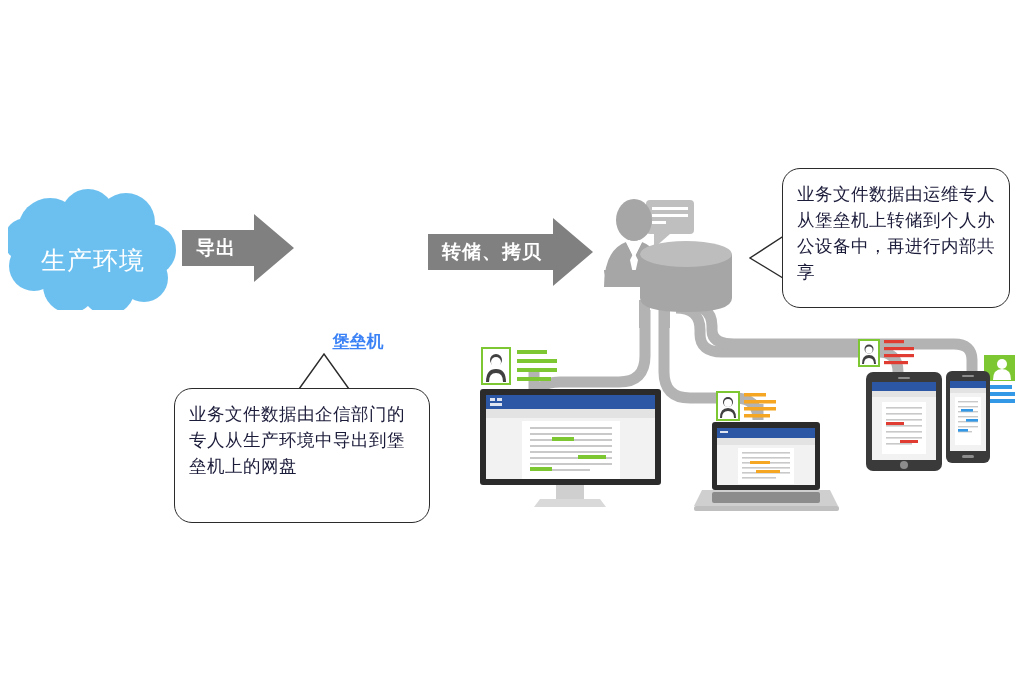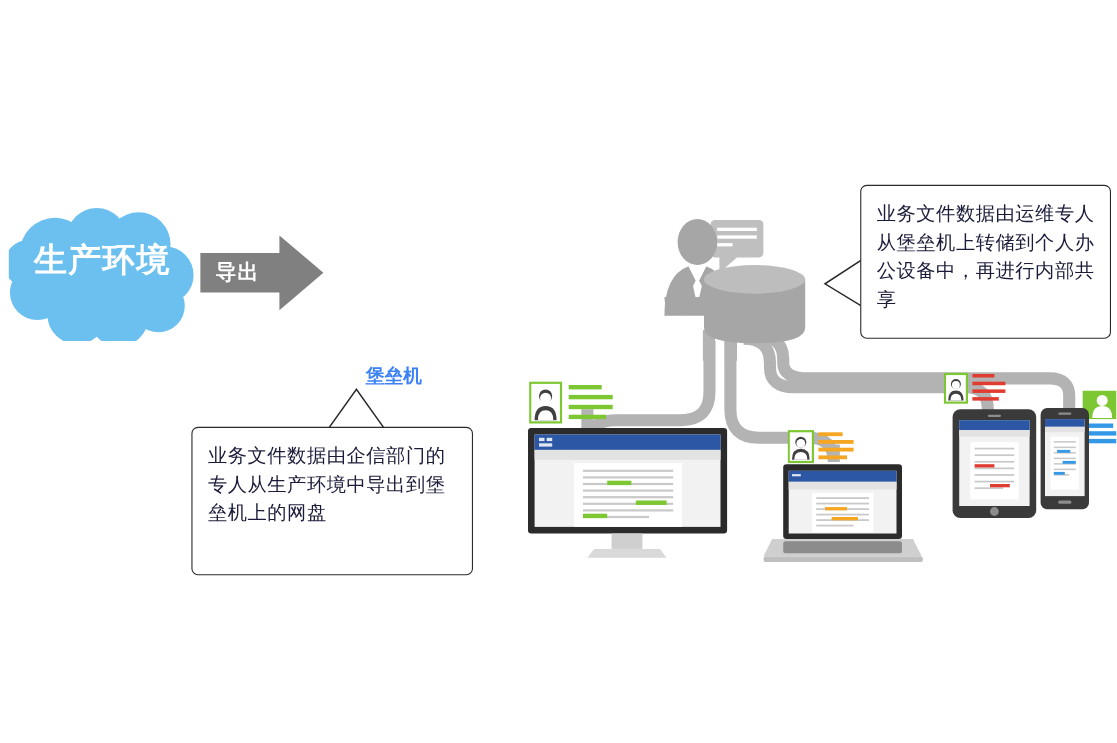--- a/index.html
+++ b/index.html
@@ -16,26 +16,26 @@
     height: 675px;
     background: #ffffff;
     overflow: hidden;
   }
   .abs { position: absolute; }
 
   
   #cloud-group { left: 8px; top: 188px; width: 170px; height: 122px; }
   #cloud-label {
     position: absolute;
-    left: 0; top: 28px;
+    left: 0; top: 56px;
     width: 170px;
     text-align: center;
     color: #ffffff;
-    font-size: 30px;
-    font-weight: bold;
+    font-size: 25px;
+    font-weight: normal;
     letter-spacing: 1px;
     white-space: nowrap;
   }
 
   
   .arrow-wrap { height: 72px; }
   .arrow-label {
     position: absolute;
     top: 50%;
     transform: translateY(-50%);
@@ -70,21 +70,21 @@
     font-weight: bold;
     color: #3b82f6;
   }
 
   
   .callout {
     position: absolute;
     box-sizing: border-box;
     background: #ffffff;
     border: 1.4px solid #2b2b2b;
-    border-radius: 6px;
+    border-radius: 18px;
     color: #1b1b3a;
     font-size: 17.5px;
     line-height: 26px;
     padding: 12px 14px;
     letter-spacing: 0.5px;
   }
   #callout-left {
     left: 174px; top: 388px;
     width: 256px; height: 135px;
   }
@@ -149,20 +149,26 @@
 
   <div id="arrow-export" class="abs arrow-wrap">
     <svg width="112" height="72" viewBox="0 0 112 72">
       <polygon points="0,18 72,18 72,2 112,36 72,70 72,54 0,54" fill="#808080"></polygon>
     </svg>
     <span class="arrow-label">导出</span>
   </div>
 
   <div id="bastion-label" class="abs">堡垒机</div>
 
+  <div id="arrow-transfer" class="abs arrow-wrap">
+    <svg width="165" height="72" viewBox="0 0 165 72">
+      <polygon points="0,18 125,18 125,2 165,36 125,70 125,54 0,54" fill="#808080"></polygon>
+    </svg>
+    <span class="arrow-label">转储、拷贝</span>
+  </div>
 
   <div id="person-group" class="abs">
     <svg width="160" height="130" viewBox="0 0 160 130">
 
       <g fill="#BFBFBF">
         <rect x="50" y="8" width="48" height="34" rx="4"></rect>
         <polygon points="58,40 58,56 74,42"></polygon>
       </g>
       <g fill="#ffffff">
         <rect x="56" y="15" width="36" height="3"></rect>

